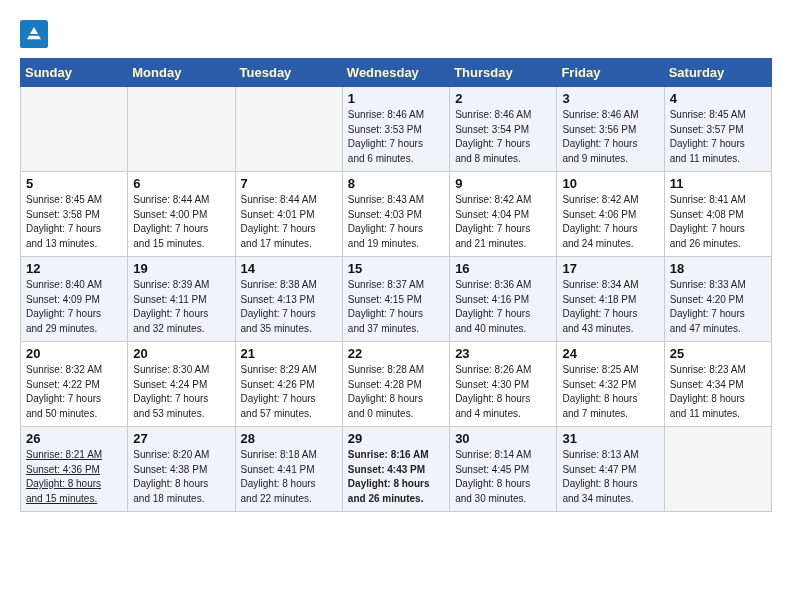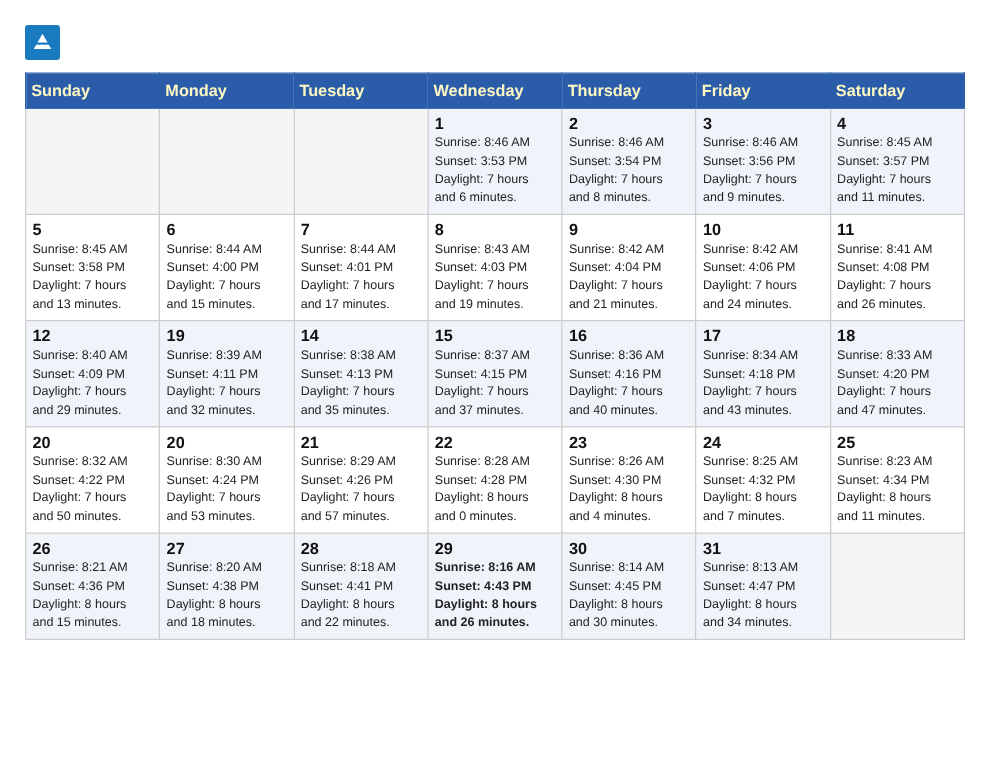--- a/index.html
+++ b/index.html
@@ -304,21 +304,21 @@
           <div class="day-num">25</div>
           <div class="day-detail" style="white-space: pre-line;">Sunrise: 8:23 AM
 Sunset: 4:34 PM
 Daylight: 8 hours
 and 11 minutes.</div>
         </td>
       </tr>
       <tr class="row-alt">
         <td>
           <div class="day-num">26</div>
-          <div class="day-detail" style="white-space: pre-line;">Sunrise: 8:21 AM
+          <div class="day-detail" style="white-space: pre-line; text-decoration: underline;">Sunrise: 8:21 AM
 Sunset: 4:36 PM
 Daylight: 8 hours
 and 15 minutes.</div>
         </td>
         <td>
           <div class="day-num">27</div>
           <div class="day-detail" style="white-space: pre-line;">Sunrise: 8:20 AM
 Sunset: 4:38 PM
 Daylight: 8 hours
 and 18 minutes.</div>

